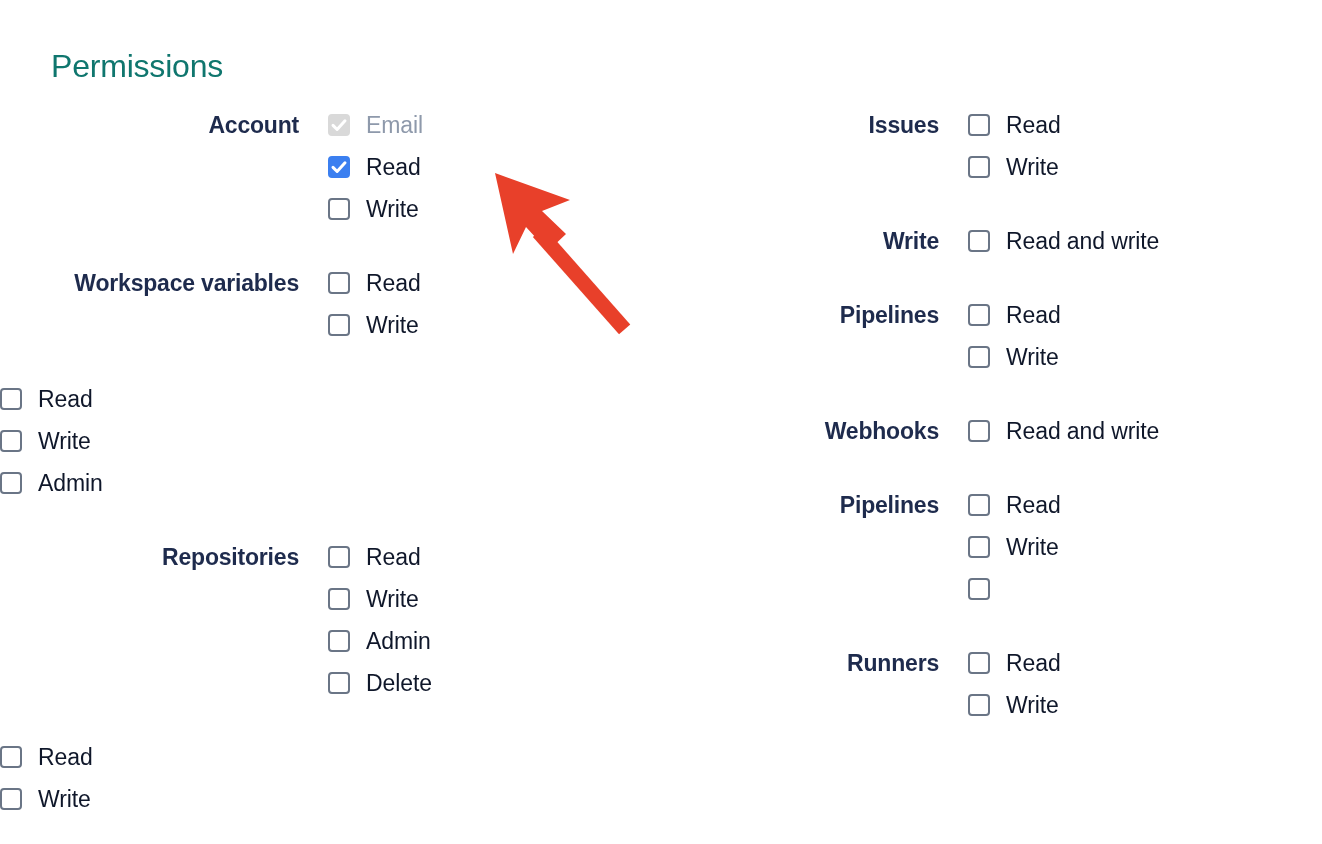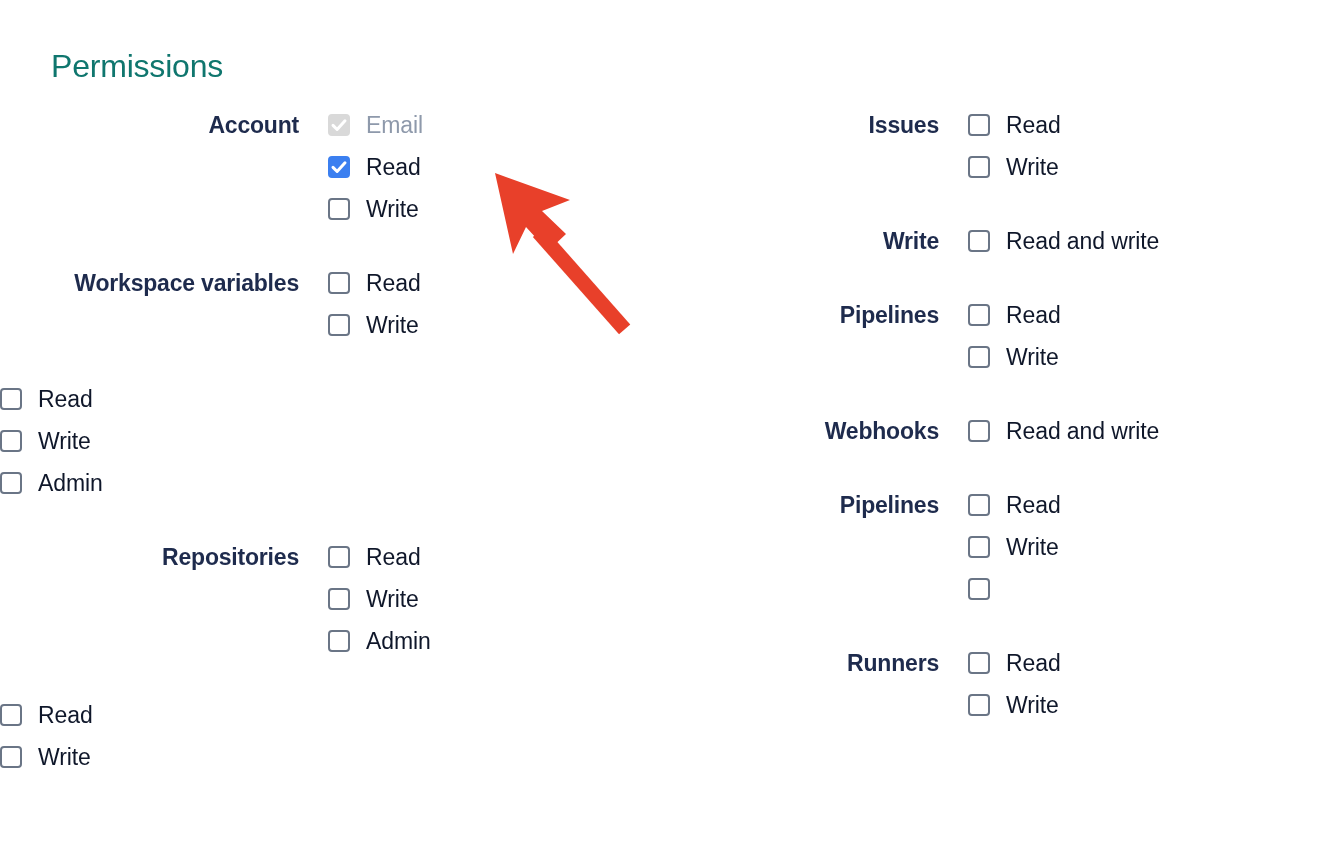--- a/index.html
+++ b/index.html
@@ -175,20 +175,24 @@
           <span class="option-label">Read</span>
         </div>
         <div class="option-row">
           <span class="cbox unchecked"></span>
           <span class="option-label">Write</span>
         </div>
         <div class="option-row">
           <span class="cbox unchecked"></span>
           <span class="option-label">Admin</span>
         </div>
+        <div class="option-row">
+          <span class="cbox unchecked"></span>
+          <span class="option-label">Delete</span>
+        </div>
       </div>
     </div>
     <div class="perm-group">
       <div class="options">
         <div class="option-row">
           <span class="cbox unchecked"></span>
           <span class="option-label">Read</span>
         </div>
         <div class="option-row">
           <span class="cbox unchecked"></span>

